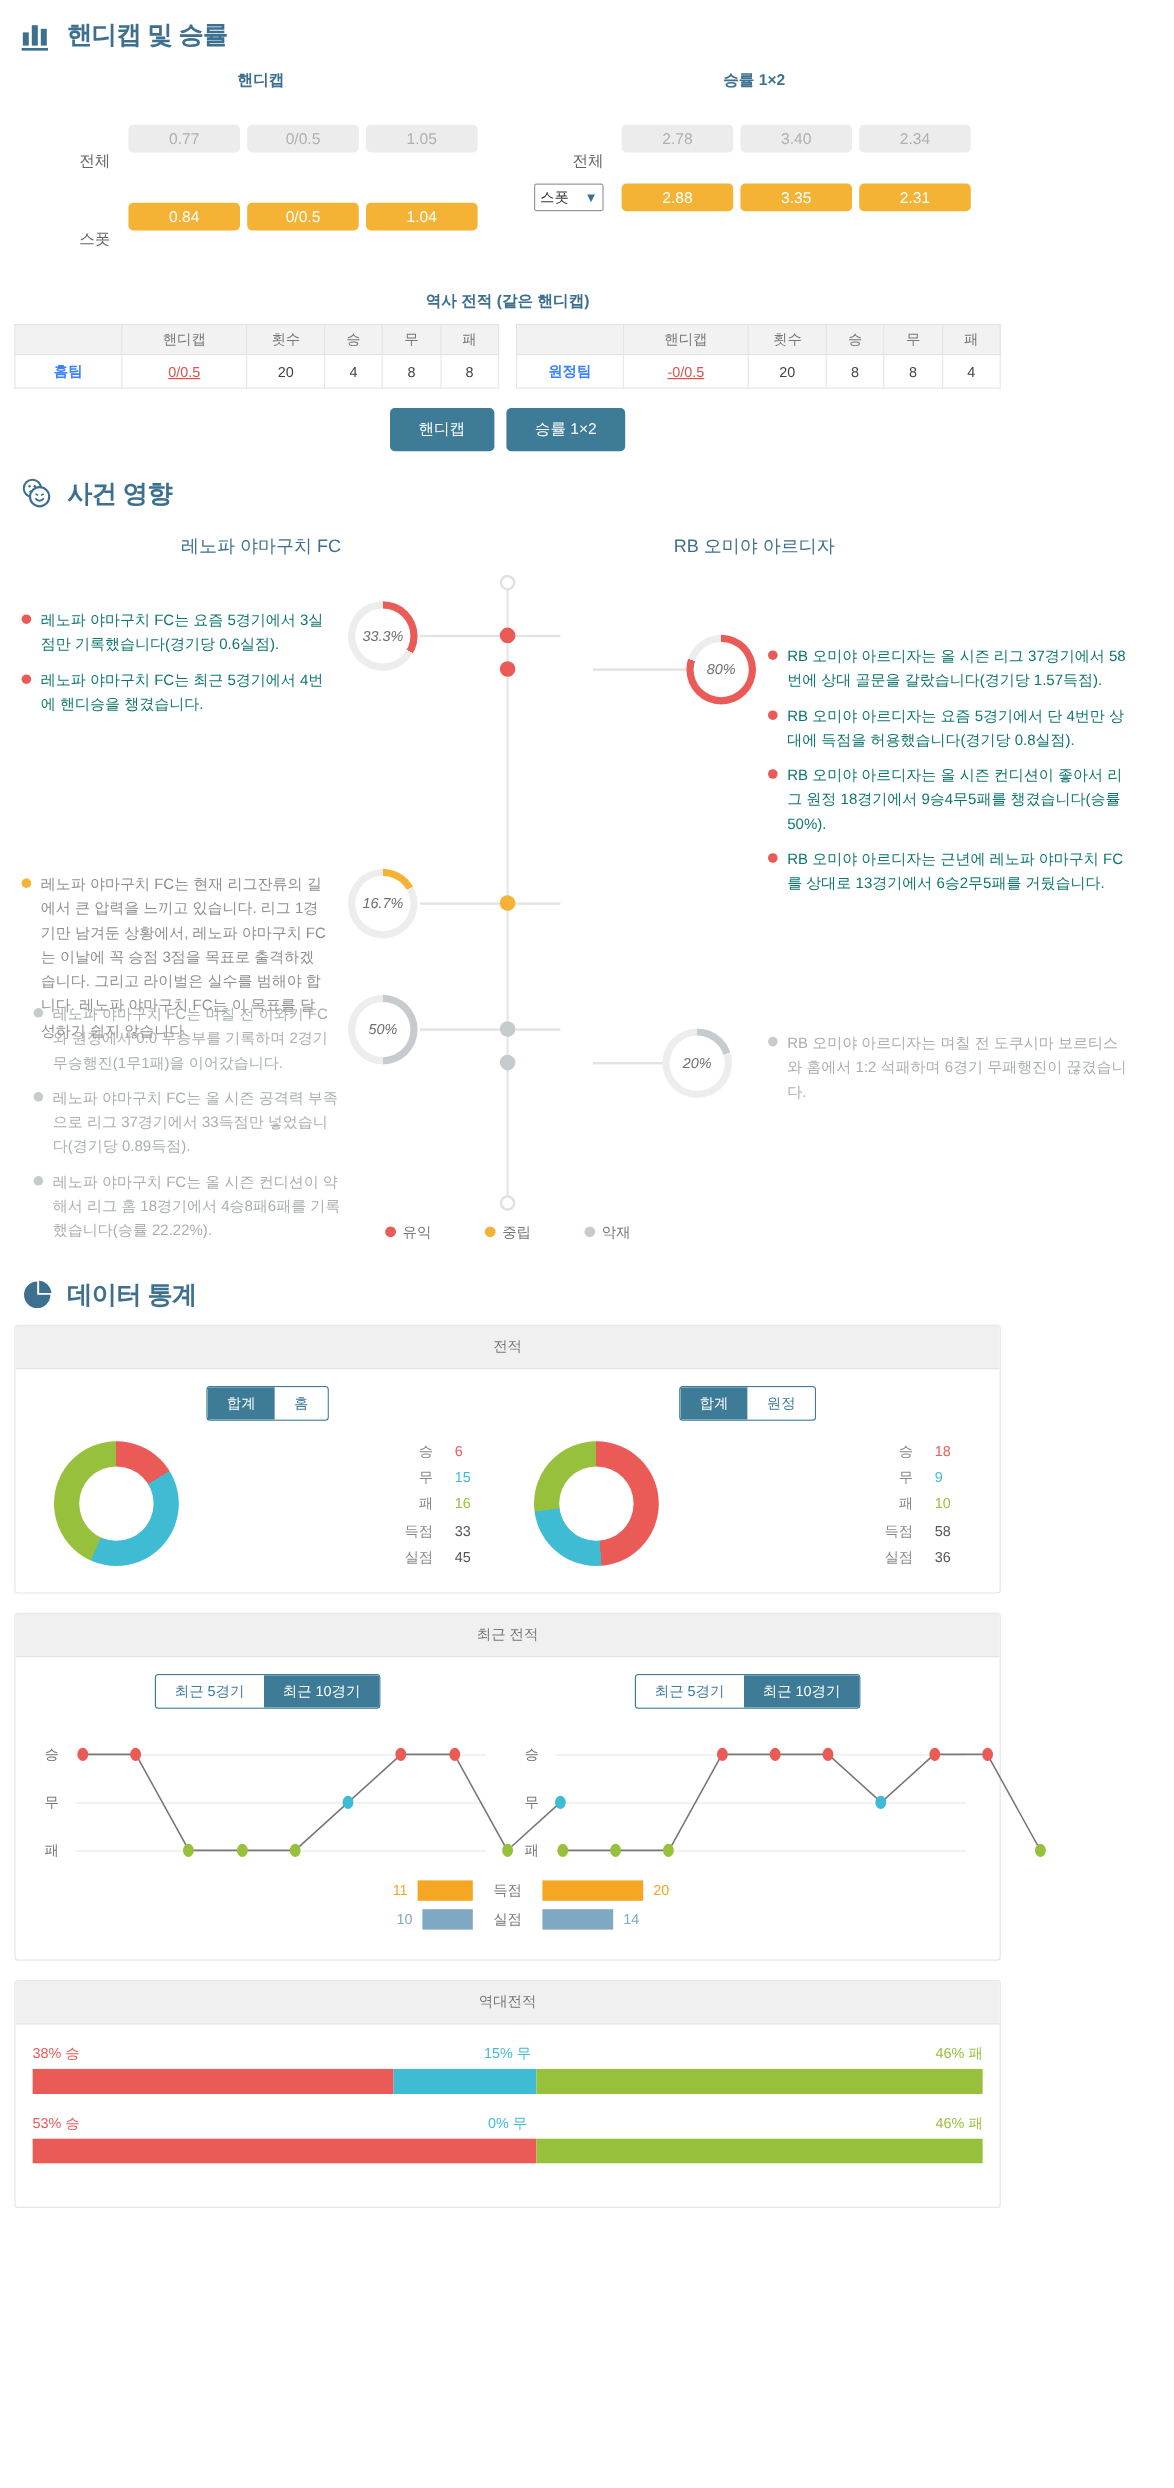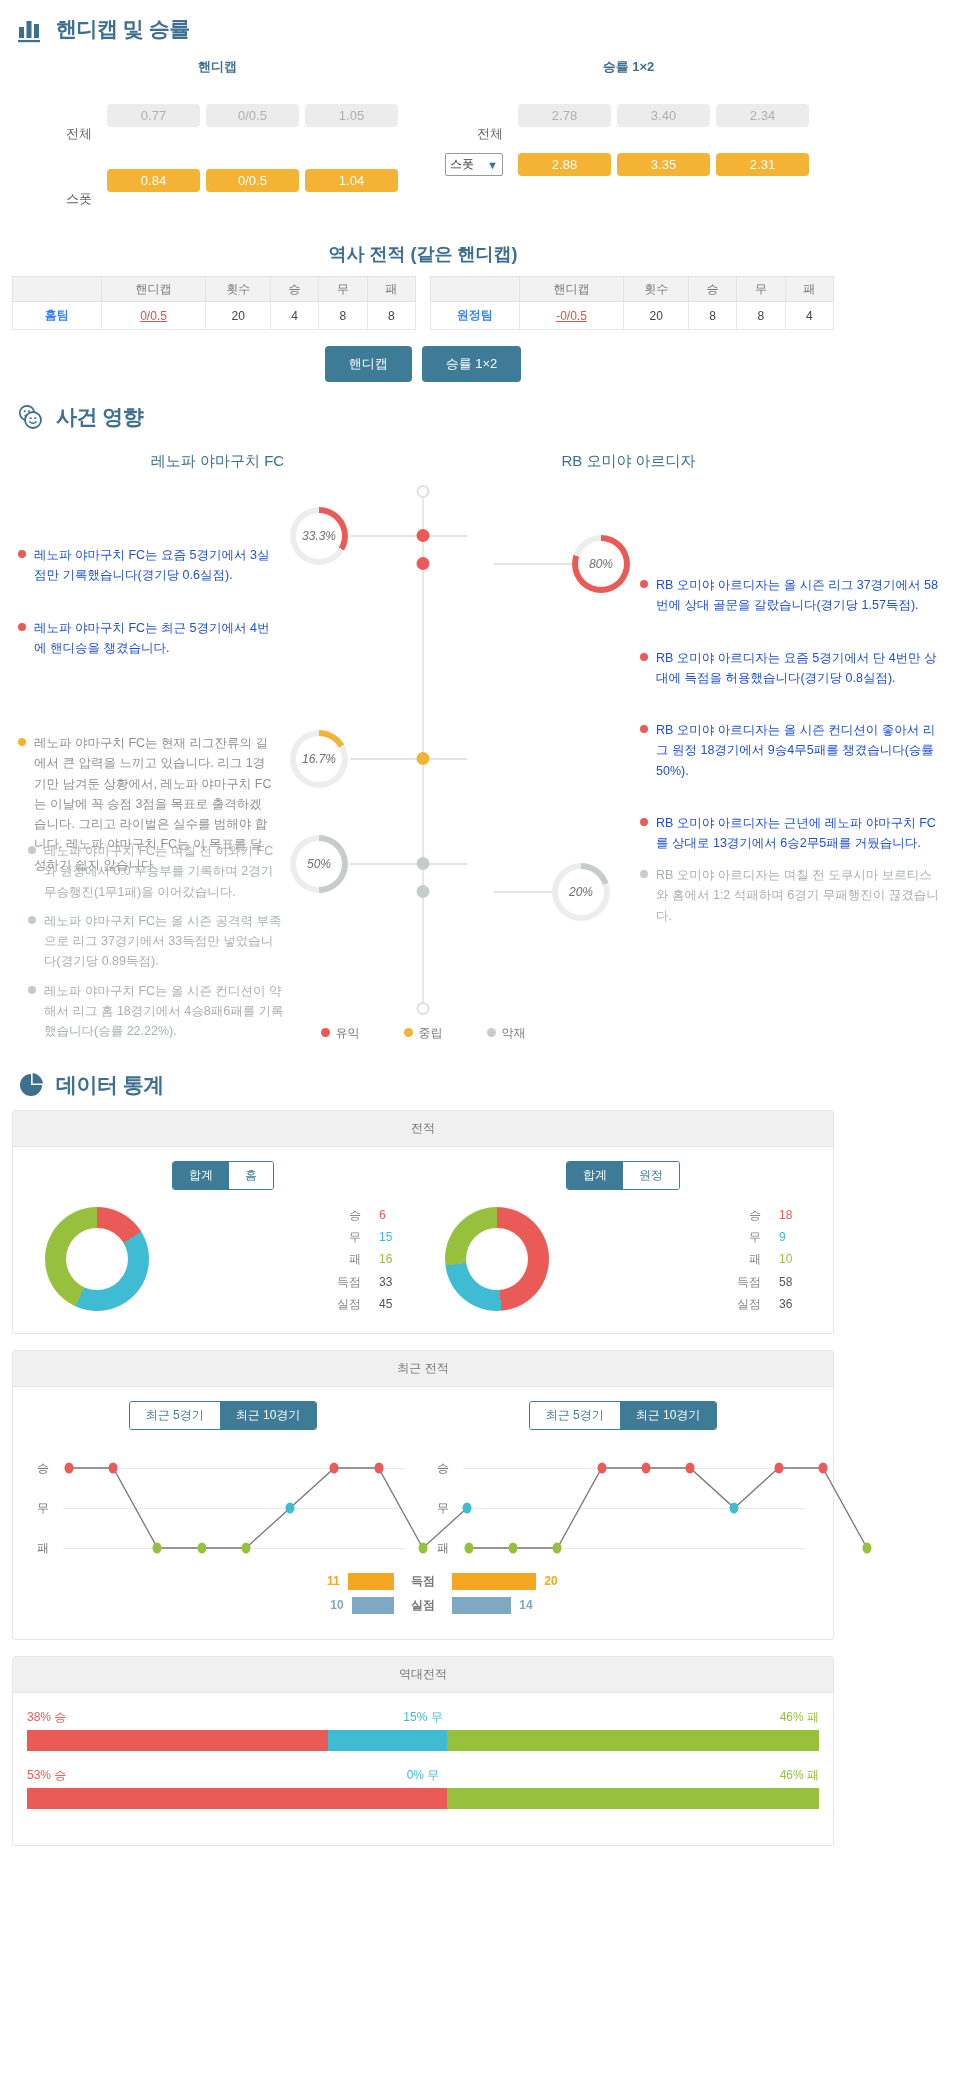--- a/index.html
+++ b/index.html
@@ -41,21 +41,21 @@
   .cell {
     width: 93px; height: 23px; border-radius: 4px; margin: 0 3px;
     display: flex; align-items: center; justify-content: center;
     font-size: 13px;
   }
   .cell.grey { background: #ececec; color: #b0b0b0; }
   .cell.amber { background: #f5b335; color: #ffffff; }
 
   
   .hist-title {
-    text-align: center; color: #3d6f8e; font-weight: bold; font-size: 18px;
+    text-align: center; color: #3d6f8e; font-weight: bold; font-size: 13px;
     margin: 14px 0 10px;
   }
   .hist-wrap { display: flex; gap: 14px; }
   table.hist { width: 50%; border-collapse: collapse; font-size: 12px; }
   table.hist th {
     background: #f2f2f2; color: #777; font-weight: normal; height: 25px;
     border: 1px solid #e3e3e3; font-size: 12px;
   }
   table.hist td {
     text-align: center; height: 28px; border: 1px solid #e8e8e8; color: #444;
@@ -98,21 +98,21 @@
   }
   .bullets { position: absolute; font-size: 12.5px; line-height: 1.62; }
   .bullets li { list-style: none; position: relative; padding-left: 16px; margin-bottom: 9px; }
   .bullets li:before {
     content: ""; position: absolute; left: 0; top: 5px; width: 8px; height: 8px;
     border-radius: 50%;
   }
   .b-red li:before { background: #ea5a56; }
   .b-amber li:before { background: #f5b335; }
   .b-grey li:before { background: #c6cccd; }
-  .b-red li { color: #1d4ed8; margin-top: 32px; }
+  .b-red li { color: #0f766e; }
   .b-amber li { color: #8f8f8f; }
   .b-grey li { color: #a9afb0; }
 
   .legend { display: flex; justify-content: center; gap: 44px; padding: 10px 0 4px; font-size: 12px; color: #777; }
   .legend span.d { width: 9px; height: 9px; border-radius: 50%; display: inline-block; margin-right: 6px; }
 
   
   .card { border: 1px solid #e6e6e6; border-radius: 3px; margin-bottom: 16px; background: #fff; }
   .card-hd {
     background: #f0f0f0; text-align: center; font-size: 12px; color: #777;
@@ -146,21 +146,21 @@
   .form-half { width: 50%; padding: 0 14px; }
   .chart-box { position: relative; height: 120px; }
   .ylab { position: absolute; left: 0; font-size: 12px; color: #777; transform: translateY(-50%); }
   .gline { position: absolute; left: 26px; right: 4px; height: 1px; background: #e9e9e9; }
   .pt { position: absolute; width: 9px; height: 11px; border-radius: 50%; transform: translate(-50%,-50%); z-index: 2; }
   .pt.w { background: #ea5a56; }
   .pt.d { background: #3fbcd4; }
   .pt.l { background: #97c03d; }
 
   
-  .gf-wrap { margin-top: 6px; font-weight: bold; }
+  .gf-wrap { margin-top: 6px; }
   .gf-row { display: flex; align-items: center; justify-content: center; margin: 7px 0; }
   .gf-side { width: 392px; display: flex; align-items: center; gap: 8px; }
   .gf-side.l { justify-content: flex-end; }
   .gf-side.r { justify-content: flex-start; }
   .gf-lab { width: 62px; text-align: center; font-size: 12px; color: #777; }
   .bar { height: 17px; }
   .bar.amber { background: #f5a623; }
   .bar.blue { background: #7fa9c2; }
   .num { font-size: 12px; }
   .num.amber { color: #f5a623; }

